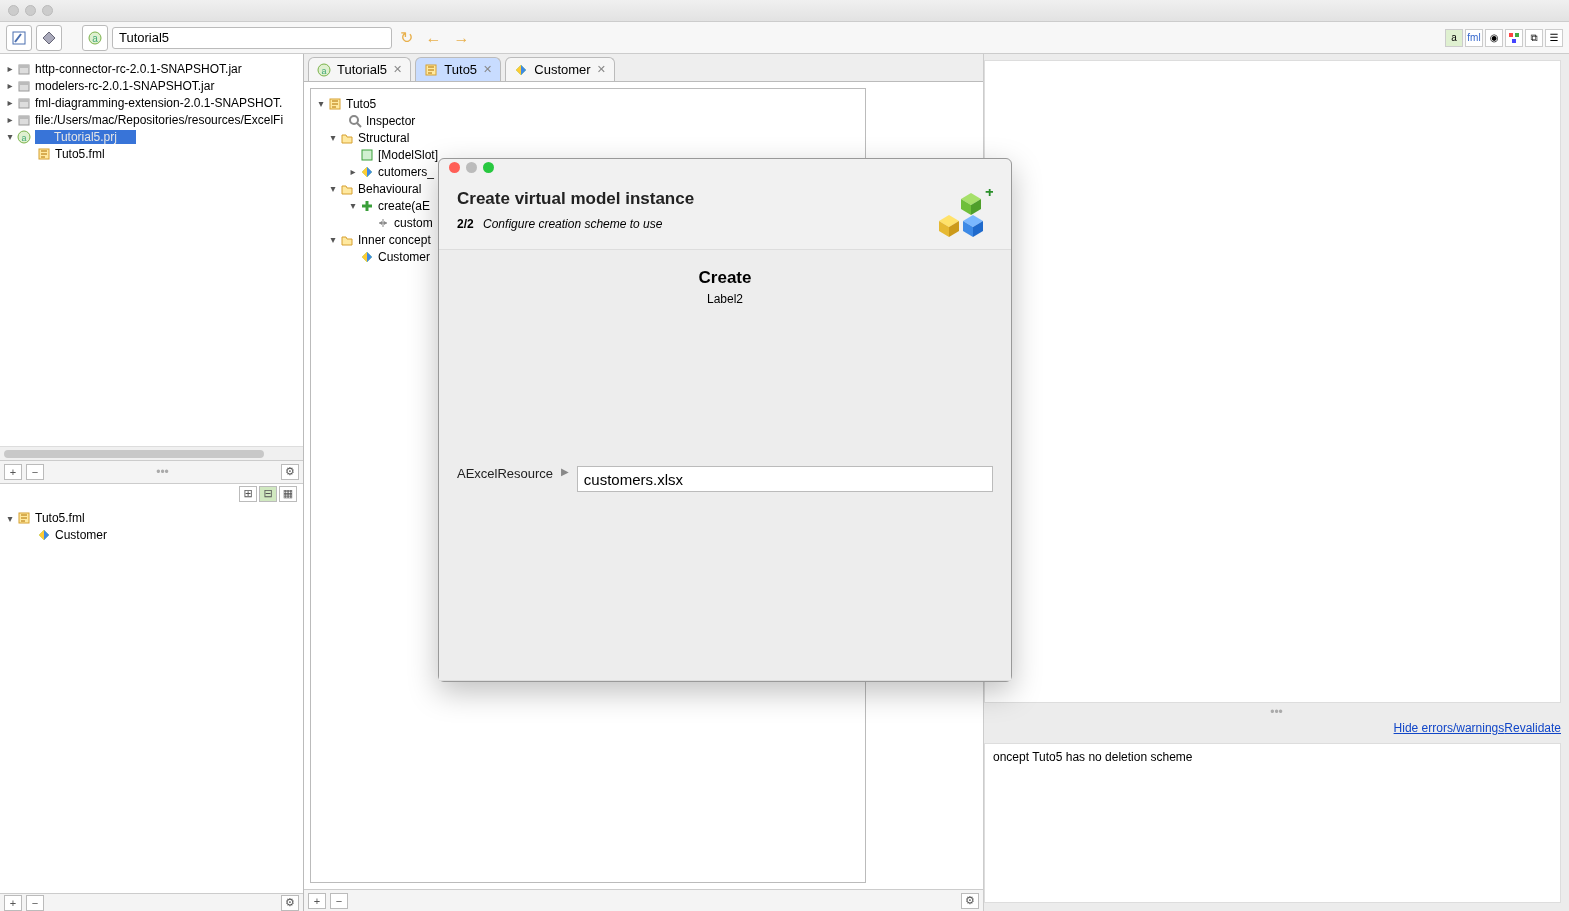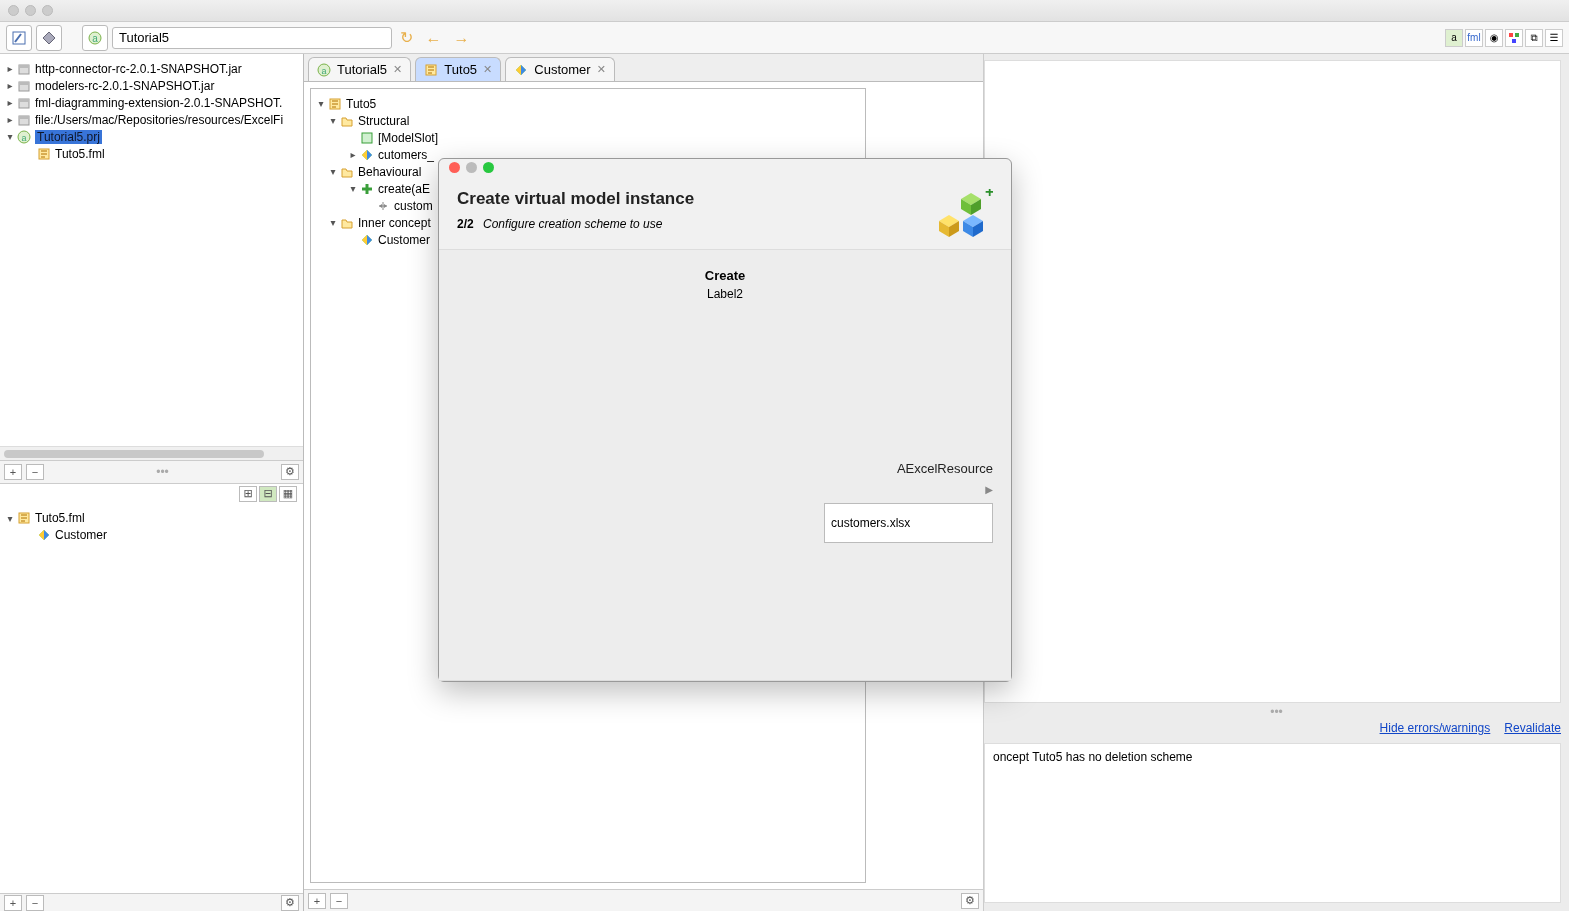--- a/index.html
+++ b/index.html
@@ -14,62 +14,62 @@
   .crumb-input { flex:0 0 280px; height:22px; border:1px solid #bbb; border-radius:3px; padding:1px 6px; background:#fff; font-size:13px; }
   .nav-arrow { color:#e8b04c; font-size:16px; padding:0 4px; cursor:pointer; }
   .toolbar .right-icons { margin-left:auto; display:flex; gap:2px; }
   .right-icons .ri { width:18px; height:18px; border:1px solid #ccc; background:#fff; display:flex; align-items:center; justify-content:center; font-size:10px; }
   .main { display:flex; height:calc(100% - 54px); }
   .left-panel { width:304px; border-right:1px solid #bbb; display:flex; flex-direction:column; background:#fff; }
   .tree { flex:1; overflow:auto; padding:6px 0; }
   .tree-row { display:flex; align-items:center; height:17px; padding:0 4px; white-space:nowrap; cursor:default; }
   .tree-row .arrow { width:12px; text-align:center; font-size:10px; color:#555; }
   .tree-row .ticon { width:16px; display:flex; align-items:center; justify-content:center; margin-right:3px; }
-  .tree-row.selected .label { background:#3874d8; color:#0f172a; padding:0 2px; }
+  .tree-row.selected .label { background:#3874d8; color:#e5e5e5; padding:0 19px; }
   .scroll-strip { height:14px; background:#f0f0f0; border-top:1px solid #ddd; position:relative; }
   .scroll-thumb { position:absolute; left:4px; top:3px; height:8px; width:260px; background:#c8c8c8; border-radius:4px; }
   .mid-bar { height:24px; border-top:1px solid #ccc; border-bottom:1px solid #ccc; background:#f4f4f4; display:flex; align-items:center; padding:0 4px; gap:4px; }
   .mini-btn { width:18px; height:16px; border:1px solid #bbb; background:#fff; display:flex; align-items:center; justify-content:center; font-size:11px; color:#555; }
   .dots-center { flex:1; text-align:center; color:#aaa; }
   .lower-toolbar { height:22px; display:flex; justify-content:flex-end; gap:2px; padding:2px 6px; }
   .lower-tree { flex:1; overflow:auto; padding:4px 0; background:#fff; }
   .bottom-strip { height:18px; border-top:1px solid #ccc; background:#f4f4f4; display:flex; align-items:center; gap:4px; padding:0 4px; }
   .center-panel { flex:1; display:flex; flex-direction:column; }
   .tabs-bar { height:28px; background:#eee; display:flex; align-items:flex-end; gap:4px; padding:0 4px; border-bottom:1px solid #bbb; }
   .tab { height:24px; display:flex; align-items:center; gap:6px; padding:0 8px; border:1px solid #bbb; border-bottom:none; border-radius:6px 6px 0 0; background:#f6f6f6; font-size:13px; }
   .tab.active { background:#c8dcff; }
   .tab .close { color:#888; font-size:11px; }
   .editor-area { flex:1; background:#fff; display:flex; overflow:hidden; }
   .structure-tree { width:556px; border:1px solid #bbb; margin:6px; background:#fff; padding:6px 0; }
   .right-panel { width:586px; border-left:1px solid #ccc; display:flex; flex-direction:column; }
   .right-top { flex:1; background:#fff; margin:6px 8px 0 0; border:1px solid #ddd; }
   .right-divider { height:18px; display:flex; align-items:center; justify-content:center; color:#aaa; }
-  .right-links { height:22px; display:flex; justify-content:flex-end; gap:14px; padding:0 8px; }
+  .right-links { height:22px; display:flex; justify-content:flex-end; gap:0; padding:0 8px; }
   .right-links a { color:#1146c7; text-decoration:underline; font-size:12px; }
   .right-msg { flex:0 0 160px; background:#fff; border:1px solid #ddd; margin:0 8px 8px 0; padding:6px 8px; font-size:12px; }
   .bottom-bar { height:22px; border-top:1px solid #ccc; background:#f4f4f4; display:flex; align-items:center; gap:4px; padding:0 4px; }
   
   .dialog-overlay { position:absolute; left:438px; top:158px; width:574px; height:524px; background:#f1f1f1; border:1px solid #999; border-radius:6px; box-shadow:0 10px 30px rgba(0,0,0,0.25); display:flex; flex-direction:column; }
   .dlg-ctrl { height:16px; display:flex; align-items:center; gap:6px; padding-left:10px; }
   .dlg-dot { width:11px; height:11px; border-radius:50%; }
   .dlg-dot.r{background:#ff5f57;} .dlg-dot.y{background:#bbb;} .dlg-dot.g{background:#28c840;}
   .dlg-head { padding:14px 18px 8px 18px; display:flex;gap:12px; }
   .dlg-head .txt { flex:1; }
   .dlg-title { font-size:17px; font-weight:600; color:#222; }
   .dlg-sub { font-size:12px; margin-top:8px; }
   .dlg-sub b { font-weight:600; }
   .dlg-sub span { font-style:italic; margin-left:6px; }
   .cubes { width:60px; height:52px; position:relative; }
   .dlg-body { flex:1; background:#ededed; border-top:1px solid #ddd; border-bottom:1px solid #ddd; padding:18px; display:flex; flex-direction:column; align-items:center; }
-  .dlg-body .create-label { font-size:13px; font-weight:600; margin-top:0; }
+  .dlg-body .create-label { font-size:17px; font-weight:600; margin-top:0; }
   .dlg-body .create-sub { font-size:12px; margin-top:4px; }
-  .field-row { margin-top:160px; display:flex; align-items:flex-end; gap:8px; width:100%;flex-direction:column; }
+  .field-row { margin-top:160px; display:flex; align-items:flex-start; gap:8px; width:100%; }
   .field-row label { font-size:13px; color:#222; }
   .field-row .chev { font-size:10px; color:#888; }
-  .field-row input { flex:1; height:22px; border:1px solid #bbb; padding:12px 6px; font-size:12px; background:#fff;margin-left:20px; }
+  .field-row input { flex:1; height:22px; border:1px solid #bbb; padding:12px 6px; font-size:15px; background:#fff; }
   .dlg-footer { height:44px; display:flex; align-items:center; justify-content:flex-end; gap:10px; padding:0 14px; }
   .btn { height:24px; padding:0 16px; border:1px solid #aaa; border-radius:4px; background:linear-gradient(#fff,#f2f2f2); font-size:13px; }
   .btn.primary { background:linear-gradient(#4a90ff,#2a72f0); color:#fff; border-color:#1d5edc; font-weight:600; }
   .btn.disabled { color:#aaa; }
   svg { display:block; }
 </style>
 </head>
 <body>
 
 <div class="titlebar">
@@ -268,20 +268,30 @@
       <div class="structure-tree" id="structure-tree">
           <div class="tree-row" style="padding-left: 4px;">
             <span class="arrow">▾</span>
             <span class="ticon">
               <svg width="14" height="14">
                 <rect x="2" y="2" width="10" height="10" fill="#ffe9a0" stroke="#d6a030"></rect>
                 <path d="M4 4h6M4 7h6M4 10h4" stroke="#b07000" stroke-width="1"></path>
               </svg>
             </span>
             <span class="label">Tuto5</span>
+          </div>
+          <div class="tree-row" style="padding-left: 24px;">
+            <span class="arrow"></span>
+            <span class="ticon">
+              <svg width="14" height="14">
+                <circle cx="6" cy="6" r="4" fill="none" stroke="#888" stroke-width="2"></circle>
+                <line x1="9" y1="9" x2="13" y2="13" stroke="#888" stroke-width="2"></line>
+              </svg>
+            </span>
+            <span class="label">Inspector</span>
           </div>
           <div class="tree-row" style="padding-left: 16px;">
             <span class="arrow">▾</span>
             <span class="ticon">
               <svg width="14" height="14">
                 <path d="M2 4 h4 l1 2 h5 v6 h-10 z" fill="#ffe9a0" stroke="#d6a030"></path>
               </svg>
             </span>
             <span class="label">Structural</span>
           </div>

